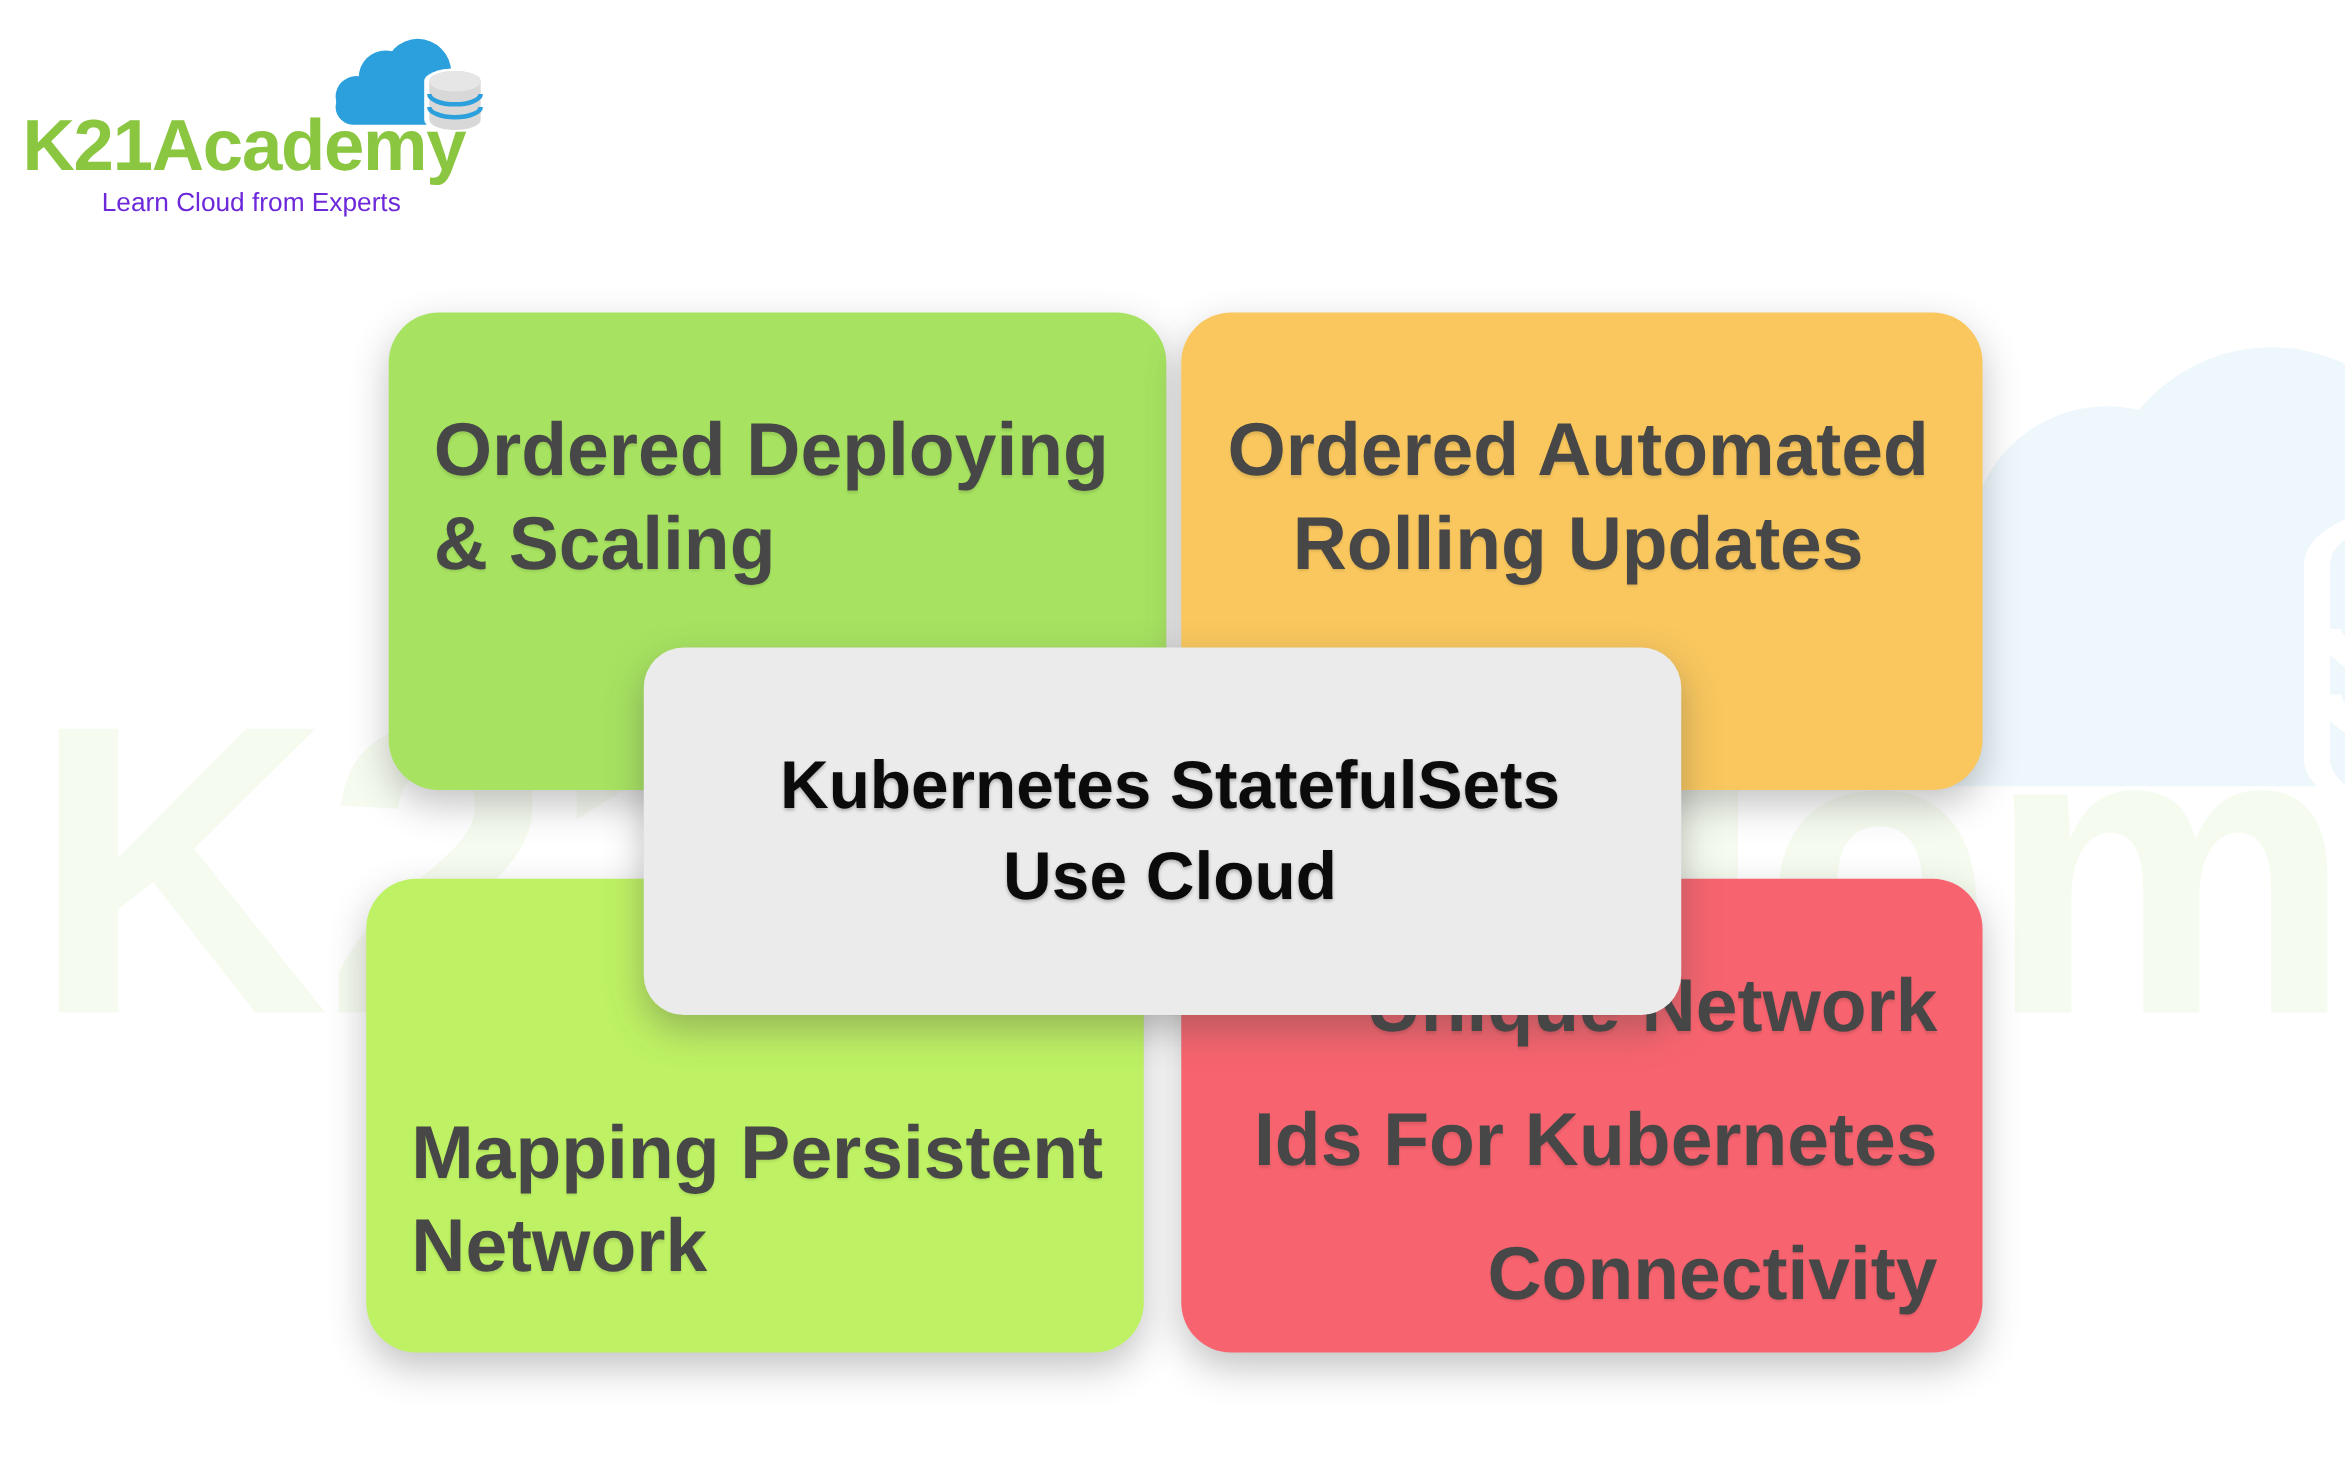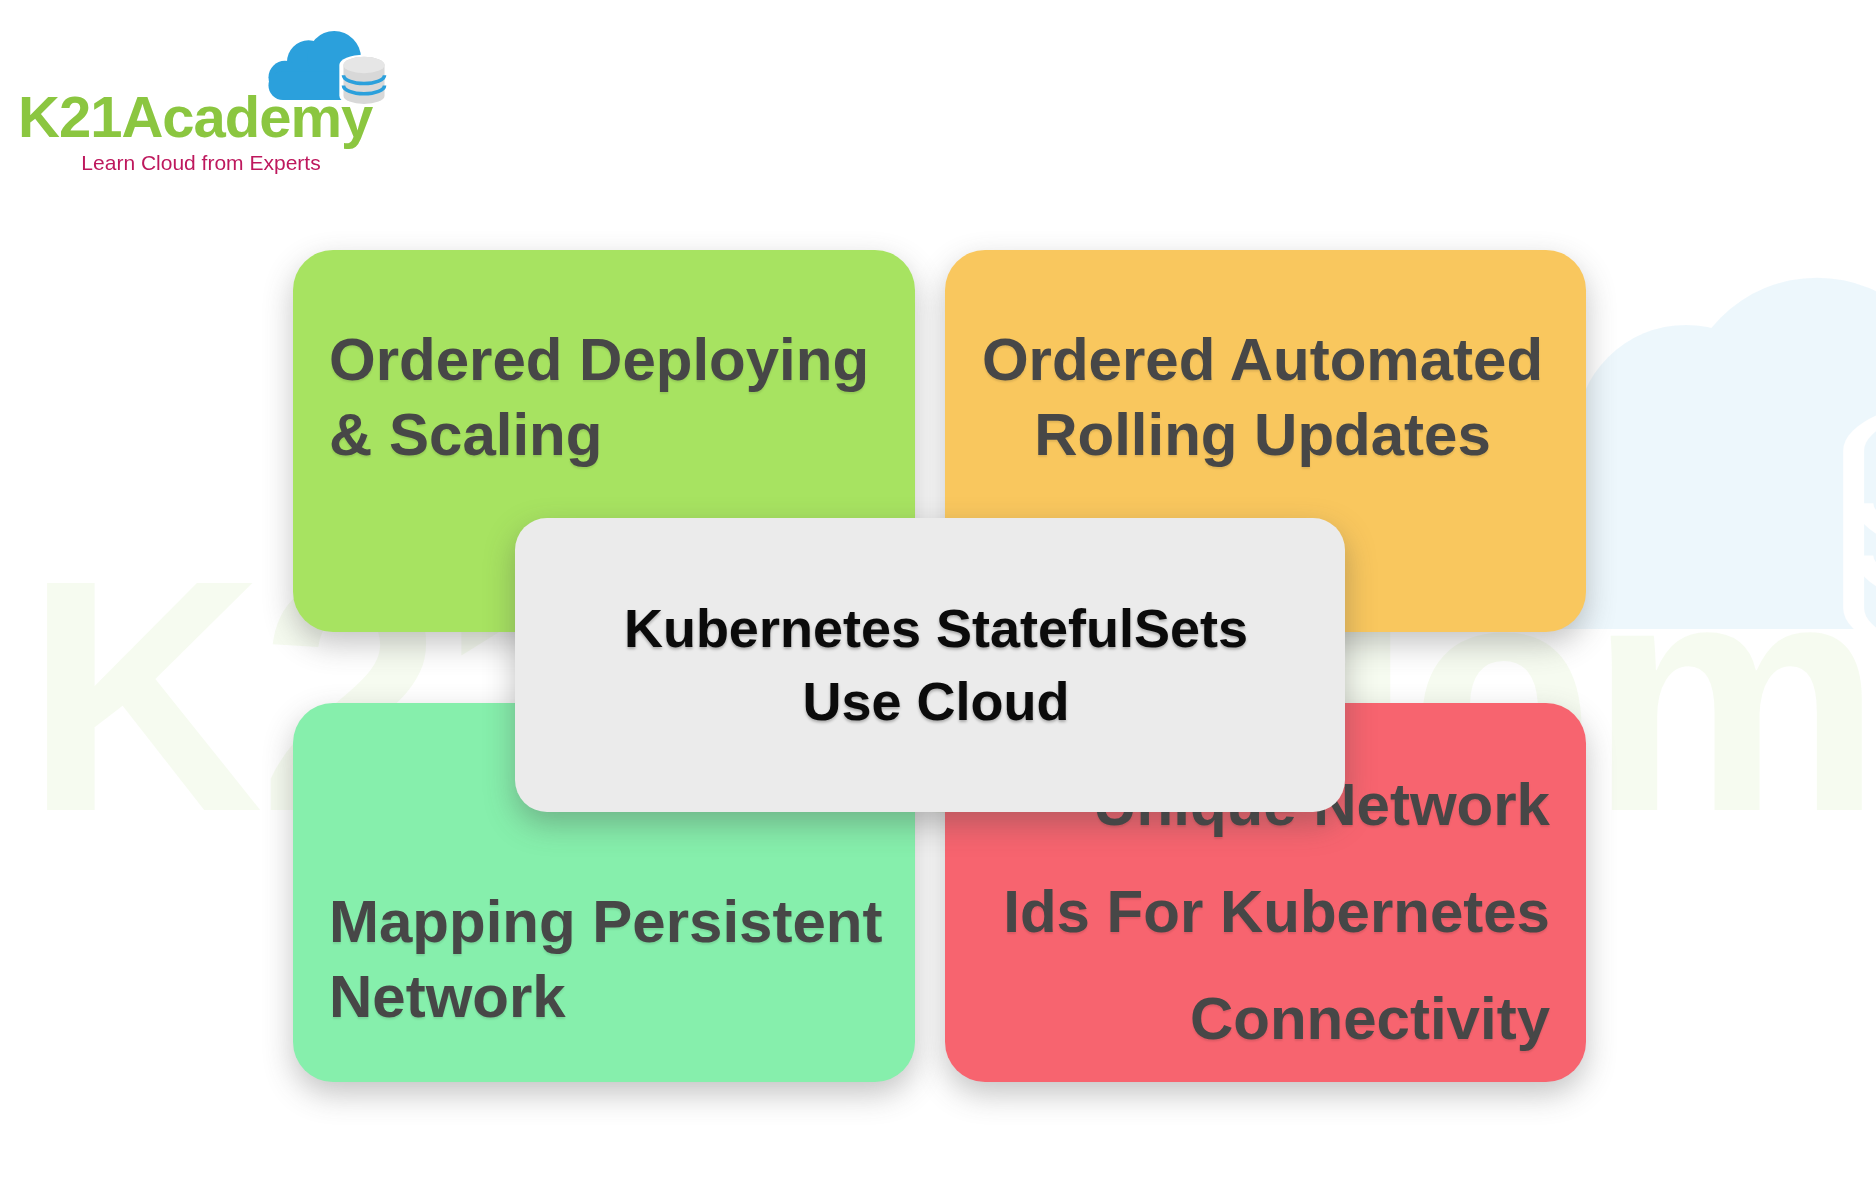--- a/index.html
+++ b/index.html
@@ -19,31 +19,31 @@
   
   .logo{position:absolute;left:18px;top:26px;z-index:4;width:380px;}
   .logo-icon{position:absolute;left:238px;top:2px;}
   .logo-brand{
     position:absolute;left:0;top:62px;width:380px;
     font-size:58px;font-weight:bold;letter-spacing:-1px;line-height:1;
     color:#8bc640;white-space:nowrap;
   }
   .logo-tagline{
     position:absolute;left:0;top:124px;width:366px;text-align:center;
-    font-size:21px;color:#be185d;line-height:1.2;
+    font-size:21px;color:#6d28d9;line-height:1.2;
   }
   
   .card{
     position:absolute;z-index:2;border-radius:40px;
     box-shadow:0 12px 30px rgba(70,70,70,0.32);
     display:flex;flex-direction:column;box-sizing:border-box;
     font-weight:bold;font-size:60px;line-height:1.25;color:#474747;
     text-shadow:0 2px 2px rgba(0,0,0,0.10);
   }
-  .card-green {left:293px;top:250px;width:622px;height:382px;background:#a7e361;
+  .card-green {left:311px;top:250px;width:622px;height:382px;background:#a7e361;
                padding:72px 30px 0 36px;text-align:left;}
   .card-yellow{left:945px;top:250px;width:641px;height:382px;background:#f9c75e;
                padding:72px 36px 0 30px;text-align:center;}
   .card-blue  {left:293px;top:703px;width:622px;height:379px;background:#5fc6f3;
                padding:0 30px 48px 36px;text-align:left;justify-content:flex-end;}
   .card-red   {left:945px;top:703px;width:641px;height:379px;background:#f7646f;
                padding:0 36px 26px 30px;text-align:right;justify-content:flex-end;gap:32px;}
   .center-card{
     position:absolute;left:515px;top:518px;width:818px;height:294px;z-index:3;
     background:#ebebeb;border-radius:32px;
@@ -93,21 +93,21 @@
   <div class="card card-green" style="background: rgb(167, 227, 97);">
     <div>Ordered Deploying</div>
     <div>&amp; Scaling</div>
   </div>
 
   <div class="card card-yellow" style="background: rgb(249, 199, 94);">
     <div>Ordered Automated</div>
     <div>Rolling Updates</div>
   </div>
 
-  <div class="card card-blue" style="background: #86efac;">
+  <div class="card card-blue" style="background: #bef264;">
     <div>Mapping Persistent</div>
     <div>Network</div>
   </div>
 
   <div class="card card-red" style="background: rgb(247, 100, 111);">
     <div>Unique Network</div>
     <div>Ids For Kubernetes</div>
     <div>Connectivity</div>
   </div>
 

